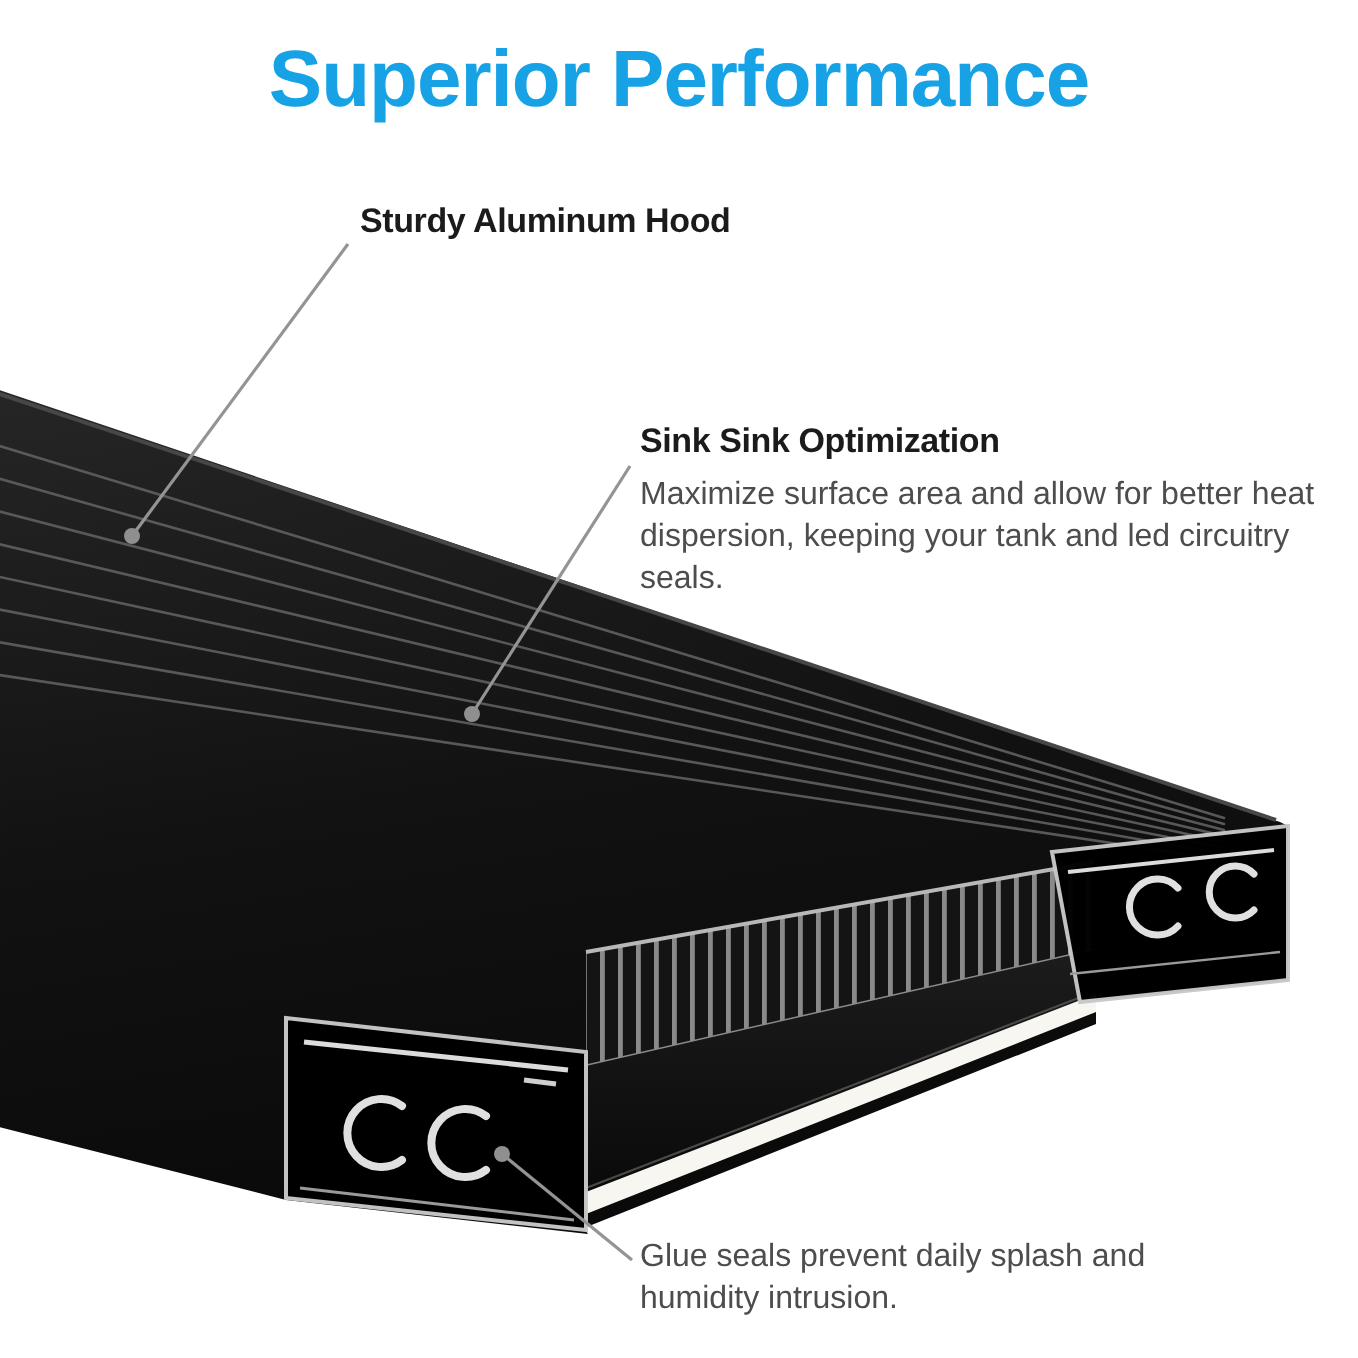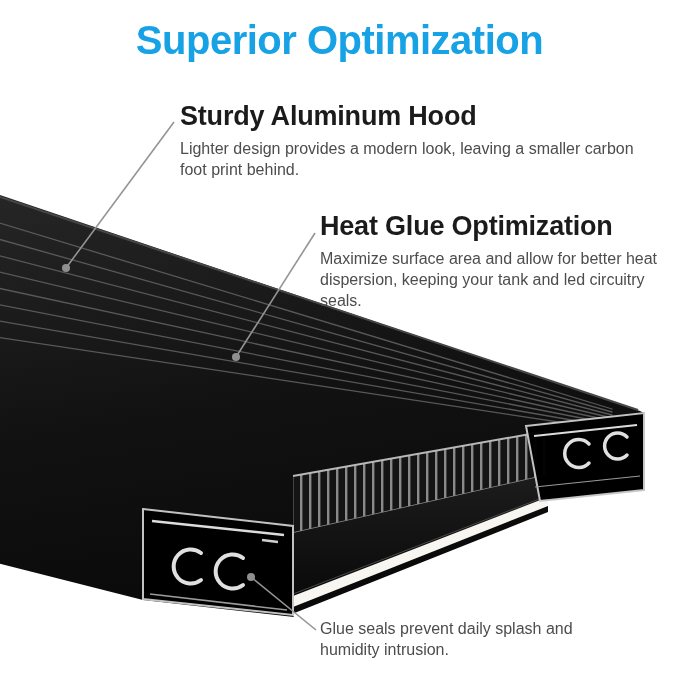--- a/index.html
+++ b/index.html
@@ -12,39 +12,39 @@
   }
   .page-title{
     position:absolute;left:0;right:0;top:18px;
     text-align:center;
     font-size:40px;font-weight:800;letter-spacing:-0.5px;
     color:#17A2E6;
     margin:0;
   }
   .callout{position:absolute;}
   .callout h3{
-    margin:0;font-size:27px;font-weight:700;color:#1b1b1b;letter-spacing:-0.2px;
+    margin:0;font-size:17px;font-weight:700;color:#1b1b1b;letter-spacing:-0.2px;
   }
   .callout p{
     margin:7px 0 0 0;font-size:16px;line-height:1.3;color:#4d4d4d;
   }
   #callout-hood{left:180px;top:101px;}
   #callout-hood p{width:458px;}
   #callout-heatsink{left:320px;top:211px;}
   #callout-heatsink p{width:352px;}
   #callout-water{left:320px;top:612px;}
   #callout-water p{width:256px;}
   #fixture-svg{position:absolute;left:0;top:0;width:679px;height:679px;}
 </style>
 </head>
 <body>
 
 <div id="canvas">
 
-  <h1 class="page-title">Superior Optimization</h1>
+  <h1 class="page-title">Superior Performance</h1>
 
   <svg id="fixture-svg" viewBox="0 0 679 679" aria-hidden="true">
     <defs>
       <linearGradient id="bodyGrad" x1="0" y1="0" x2="0.25" y2="1">
         <stop offset="0" stop-color="#272727"></stop>
         <stop offset="0.55" stop-color="#121212"></stop>
         <stop offset="1" stop-color="#0a0a0a"></stop>
       </linearGradient>
       <linearGradient id="faceGrad" x1="0" y1="0" x2="0" y2="1">
         <stop offset="0" stop-color="#1c1c1c"></stop>
@@ -106,25 +106,24 @@
     </g>
     <g fill="#8f8f8f" stroke="none">
       <circle cx="66" cy="268" r="4"></circle>
       <circle cx="236" cy="357" r="4"></circle>
       <circle cx="251" cy="577" r="4"></circle>
     </g>
   </svg>
 
   <div class="callout" id="callout-hood">
     <h3>Sturdy Aluminum Hood</h3>
-    <p>Lighter design provides a modern look, leaving a smaller carbon foot print behind.</p>
   </div>
 
   <div class="callout" id="callout-heatsink">
-    <h3>Heat Glue Optimization</h3>
+    <h3>Sink Sink Optimization</h3>
     <p>Maximize surface area and allow for better heat dispersion, keeping your tank and led circuitry seals.</p>
   </div>
 
   <div class="callout" id="callout-water">
     <p>Glue seals prevent daily splash and humidity intrusion.</p>
   </div>
 
 </div>
 
 </body></html>

